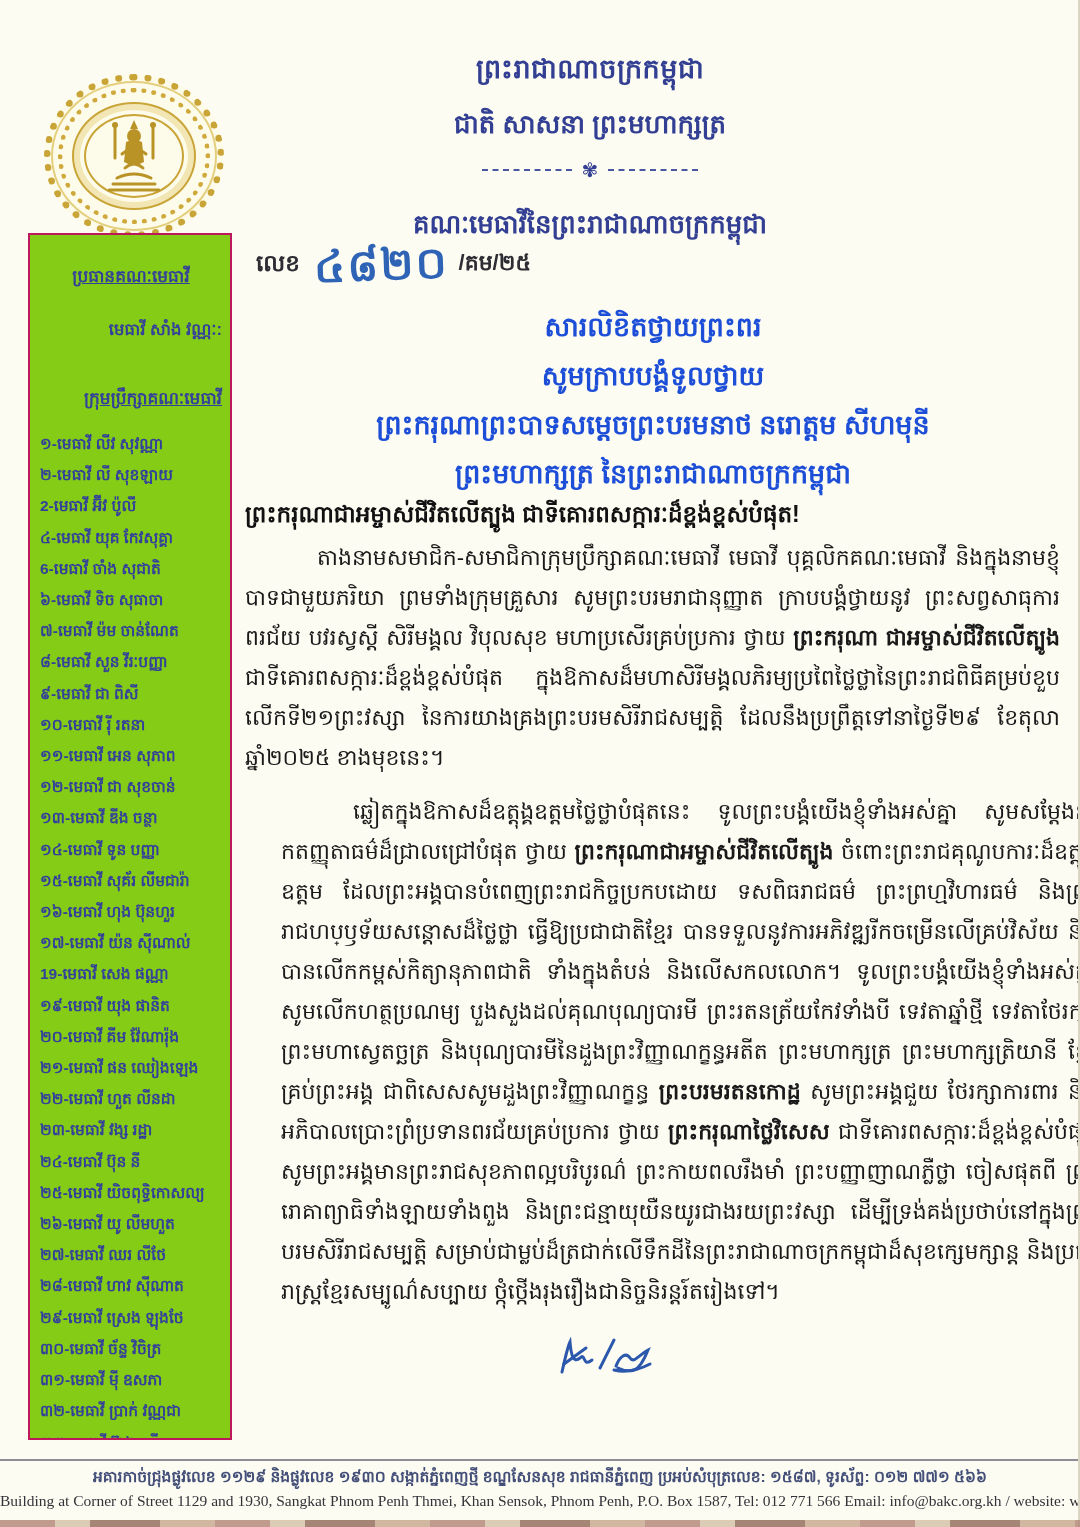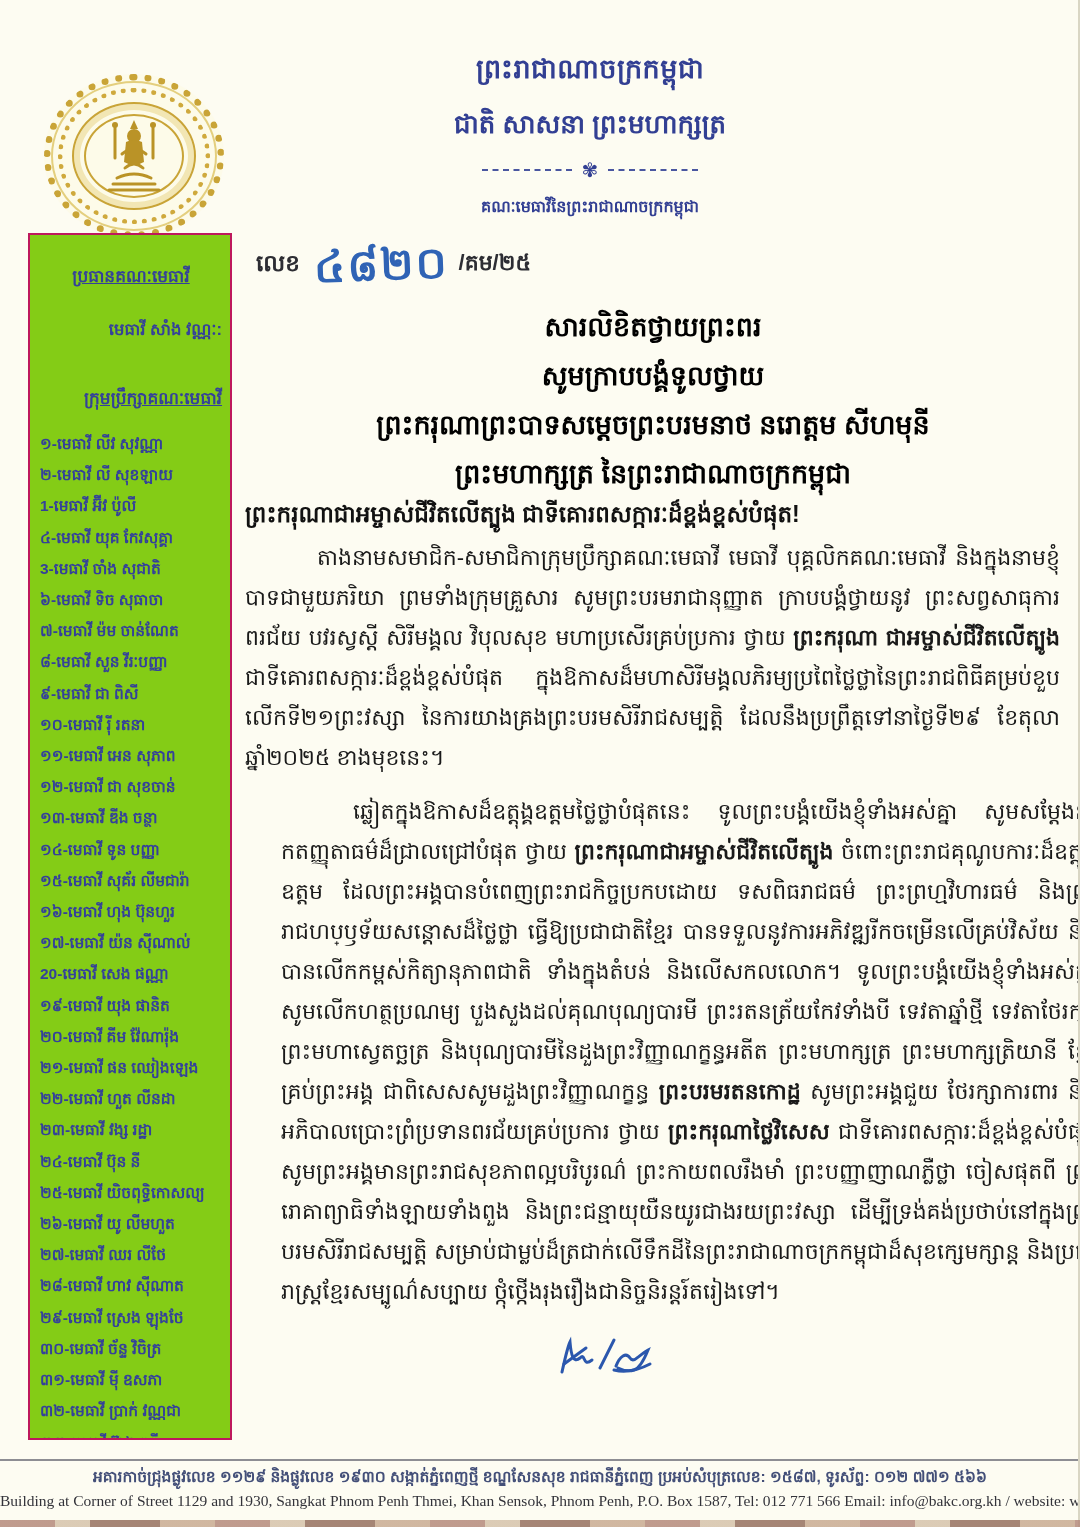--- a/index.html
+++ b/index.html
@@ -26,21 +26,21 @@
   .seal .ring-text{position:absolute; inset:28px; border-radius:50%; border:2px solid #c9a437; box-shadow:0 0 0 6px #f2e6b4 inset;}
   .seal .ring-inner{position:absolute; inset:40px; border-radius:50%; border:2px solid #c9a437; background:#fdfbe9;}
   .seal svg{position:absolute; left:50%; top:50%; transform:translate(-50%,-50%);}
   
   .header{position:absolute; left:300px; top:52px; width:580px; text-align:center; color:#323f93;}
   .header .h-line1{font-size:27px; font-weight:bold; letter-spacing:.5px;}
   .header .h-line2{font-size:26px; font-weight:bold; margin-top:17px;}
   .header .ornament{display:flex; align-items:center; justify-content:center; gap:10px; margin-top:14px; color:#323f93;}
   .header .orn-dash{width:90px; border-top:2px dashed #4a56a0; height:0;}
   .header .orn-glyph{font-size:20px; line-height:1;}
-  .header .h-line3{font-size:16px; font-weight:bold; margin-top:16px;}
+  .header .h-line3{font-size:26px; font-weight:bold; margin-top:28px;}
   
   .sidebar{
     position:absolute; left:28px; top:233px; width:204px; height:1207px;
     border:2px solid #be185d; background:#84cc16; box-sizing:border-box;
     color:#34419a; overflow:hidden; padding:30px 8px 0 10px;
   }
   .sidebar .sb-head{font-size:17px; font-weight:bold; text-align:center; text-decoration:underline;}
   .sidebar .sb-president{font-size:16.5px; font-weight:bold; text-align:right; margin-top:29px;}
   .sidebar .sb-council{font-size:17px; font-weight:bold; text-align:right; text-decoration:underline; margin-top:44px;}
   .member-list{margin-top:16px;}
@@ -51,21 +51,21 @@
   
   .ref-line{position:absolute; left:256px; top:238px; height:54px; display:flex; align-items:center;}
   .ref-prefix{font-size:23px; color:#2d2d33; font-weight:bold;}
   .ref-number{
     font-size:44px; color:#2f63b5; font-weight:bold; margin:0 10px 0 14px;
     transform:rotate(-2deg); letter-spacing:2px; line-height:1;
   }
   .ref-suffix{font-size:22px; color:#2d2d33; font-weight:bold;}
   
   .title-block{position:absolute; left:248px; top:303px; width:810px; text-align:center;}
-  .title-block .t-line{font-size:27px; font-weight:bold; line-height:49px; color:#000000;}
+  .title-block .t-line{font-size:27px; font-weight:bold; line-height:49px; color:#1d4ed8;}
   .salutation{
     position:absolute; left:245px; top:500px; width:815px;
     font-size:23px; font-weight:bold; color:#111; text-align:left;
   }
   
   .body-par{
     position:absolute; left:245px; width:815px;
     font-size:22px; line-height:40px; text-align:justify; color:#191919;
     overflow:hidden;
   }
@@ -126,36 +126,36 @@
     <div class="h-line3">គណៈមេធាវីនៃព្រះរាជាណាចក្រកម្ពុជា</div>
   </div>
 
   <div class="sidebar">
     <div class="sb-head">ប្រធានគណៈមេធាវី</div>
     <div class="sb-president">មេធាវី សាំង វណ្ណៈ:</div>
     <div class="sb-council">ក្រុមប្រឹក្សាគណៈមេធាវី</div>
     <div class="member-list">
         <div class="member">១-មេធាវី លីវ សុវណ្ណា</div>
         <div class="member">២-មេធាវី លី សុខឡាយ</div>
-        <div class="member">1-មេធាវី អ៊ីវ ប៉ូលី</div>
+        <div class="member">2-មេធាវី អ៊ីវ ប៉ូលី</div>
         <div class="member">៤-មេធាវី យុគ កែវសុគ្គា</div>
-        <div class="member">3-មេធាវី ចាំង សុជាតិ</div>
+        <div class="member">6-មេធាវី ចាំង សុជាតិ</div>
         <div class="member">៦-មេធាវី ទិច សុធាចា</div>
         <div class="member">៧-មេធាវី ម៉ម ចាន់ណែត</div>
         <div class="member">៨-មេធាវី សួន វីរៈបញ្ញា</div>
         <div class="member">៩-មេធាវី ជា ពិសី</div>
         <div class="member">១០-មេធាវី រ៉ី រតនា</div>
         <div class="member">១១-មេធាវី អេន សុភាព</div>
         <div class="member">១២-មេធាវី ជា សុខចាន់</div>
         <div class="member">១៣-មេធាវី ឌីង ចន្ថា</div>
         <div class="member">១៤-មេធាវី ទូន បញ្ញា</div>
         <div class="member">១៥-មេធាវី សុគ័រ លីមជារ៉ា</div>
         <div class="member">១៦-មេធាវី ហុង ប៊ុនហួរ</div>
         <div class="member">១៧-មេធាវី យ៉ន ស៊ីណាល់</div>
-        <div class="member">20-មេធាវី សេង ផណ្ណា</div>
+        <div class="member">19-មេធាវី សេង ផណ្ណា</div>
         <div class="member">១៩-មេធាវី យុង ផានិត</div>
         <div class="member">២០-មេធាវី គីម វ៉ែណារ៉ុង</div>
         <div class="member">២១-មេធាវី ផន ឈៀងឡេង</div>
         <div class="member">២២-មេធាវី ហួត លីនដា</div>
         <div class="member">២៣-មេធាវី វង្ស រដ្ឋា</div>
         <div class="member">២៤-មេធាវី ប៊ុន នី</div>
         <div class="member">២៥-មេធាវី យិចពុទ្ធិកោសល្យ</div>
         <div class="member">២៦-មេធាវី យូ លីមហួត</div>
         <div class="member">២៧-មេធាវី ឈរ លីថែ</div>
         <div class="member">២៨-មេធាវី ហាវ ស៊ីណាត</div>

